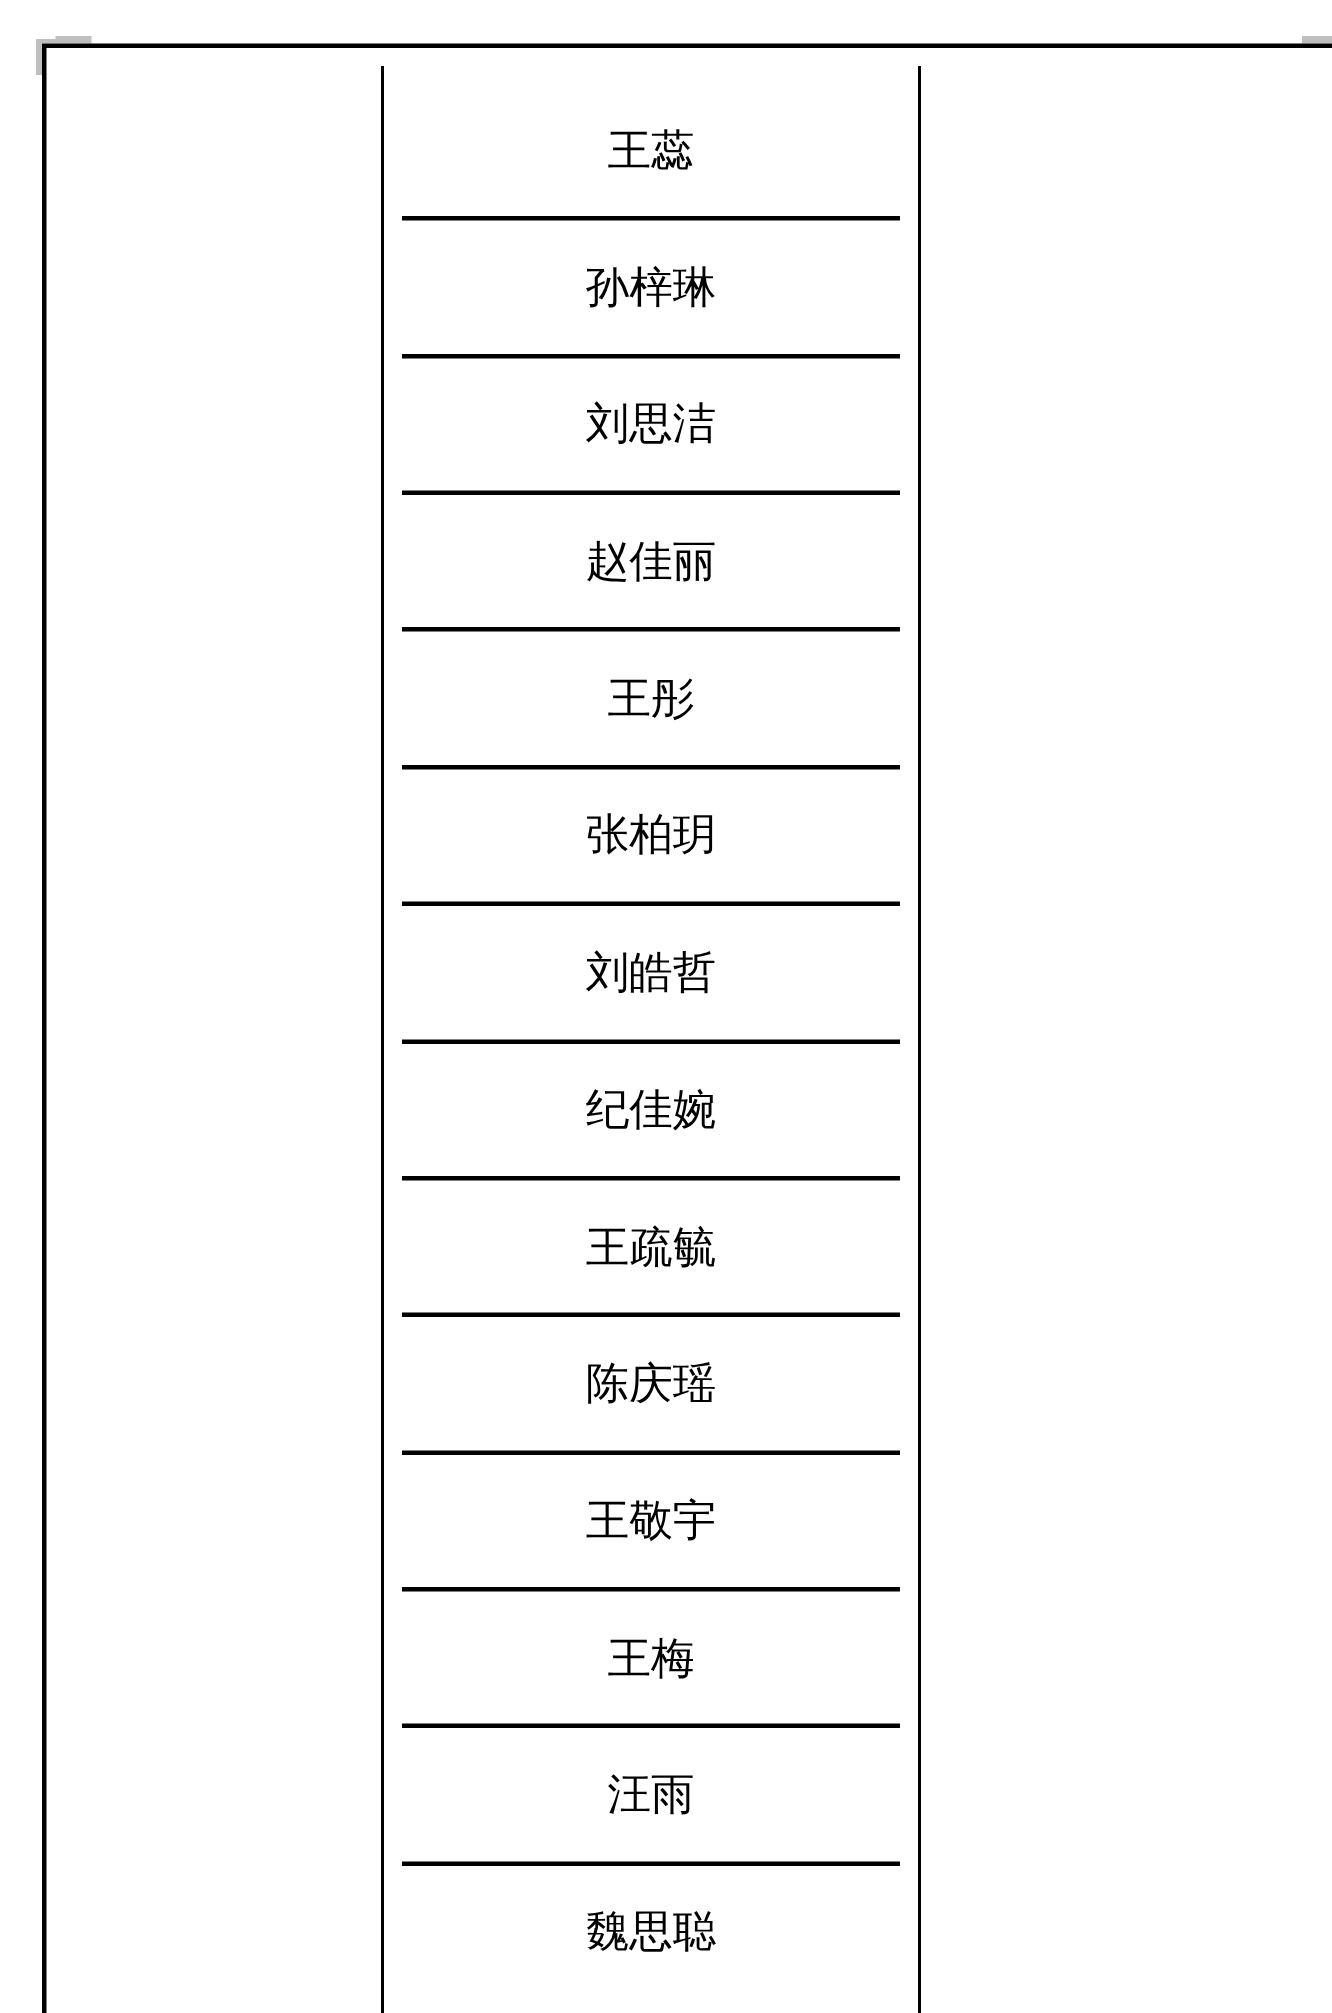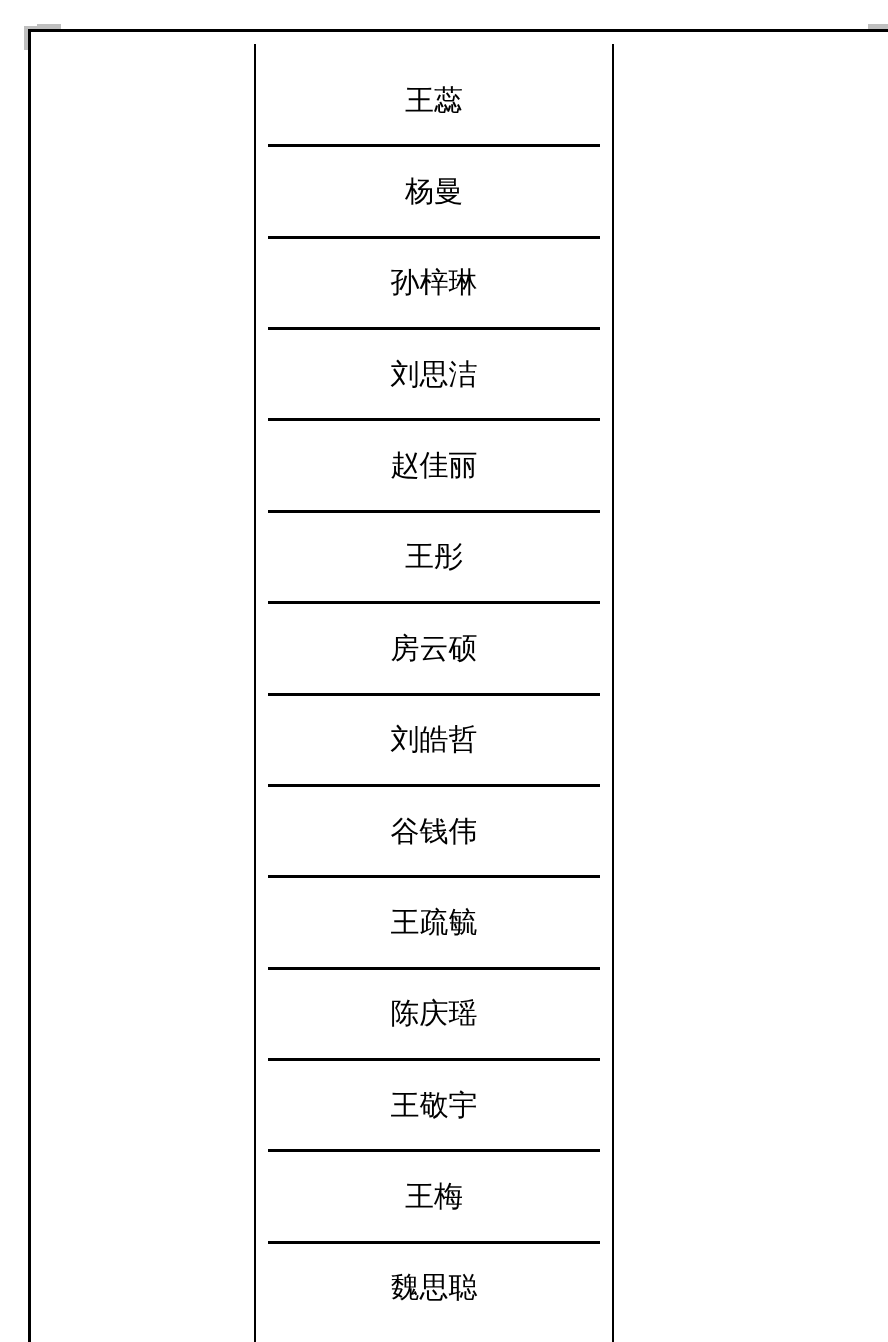--- a/index.html
+++ b/index.html
@@ -82,56 +82,56 @@
 
   <div class="roster-table">
     <div class="col-left"></div>
 
     <div class="col-middle">
 
     <div class="name-row">
         <span class="name-text">王蕊</span>
       </div>
         <div class="name-row">
-        <span class="name-text">杨曼</span>
-      </div>
-        <div class="name-row">
         <span class="name-text">孙梓琳</span>
       </div>
         <div class="name-row">
         <span class="name-text">刘思洁</span>
       </div>
         <div class="name-row">
         <span class="name-text">赵佳丽</span>
       </div>
         <div class="name-row">
         <span class="name-text">王彤</span>
       </div>
         <div class="name-row">
-        <span class="name-text">房云硕</span>
+        <span class="name-text">张柏玥</span>
       </div>
         <div class="name-row">
         <span class="name-text">刘皓哲</span>
       </div>
         <div class="name-row">
-        <span class="name-text">谷钱伟</span>
+        <span class="name-text">纪佳婉</span>
       </div>
         <div class="name-row">
         <span class="name-text">王疏毓</span>
       </div>
         <div class="name-row">
         <span class="name-text">陈庆瑶</span>
       </div>
         <div class="name-row">
         <span class="name-text">王敬宇</span>
       </div>
         <div class="name-row">
         <span class="name-text">王梅</span>
       </div>
         <div class="name-row">
+        <span class="name-text">汪雨</span>
+      </div>
+        <div class="name-row">
         <span class="name-text">魏思聪</span>
       </div>
       </div>
 
     <div class="col-right"></div>
   </div>
 
 </div>
 
 </body></html>

